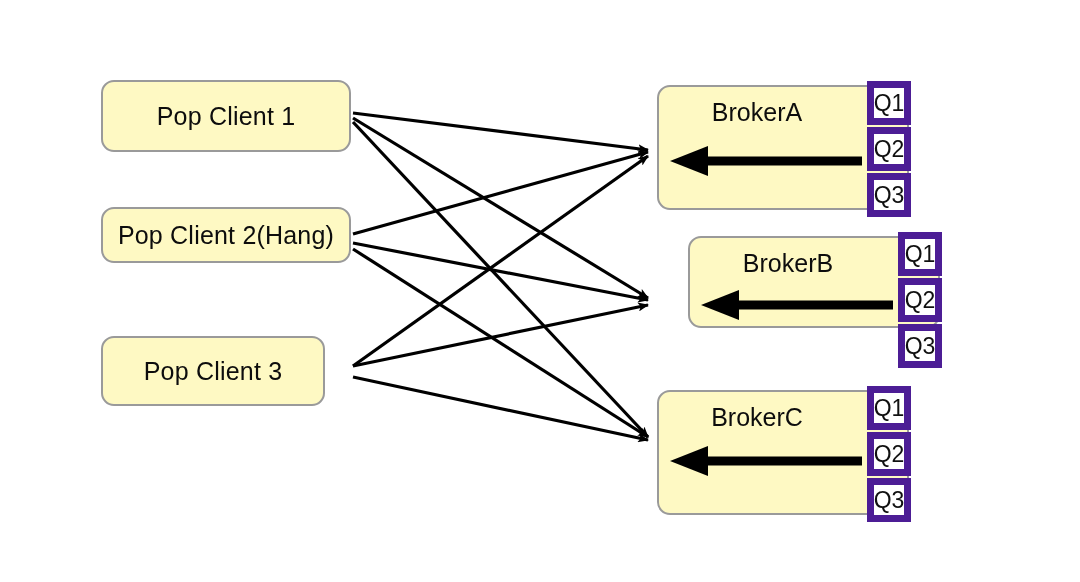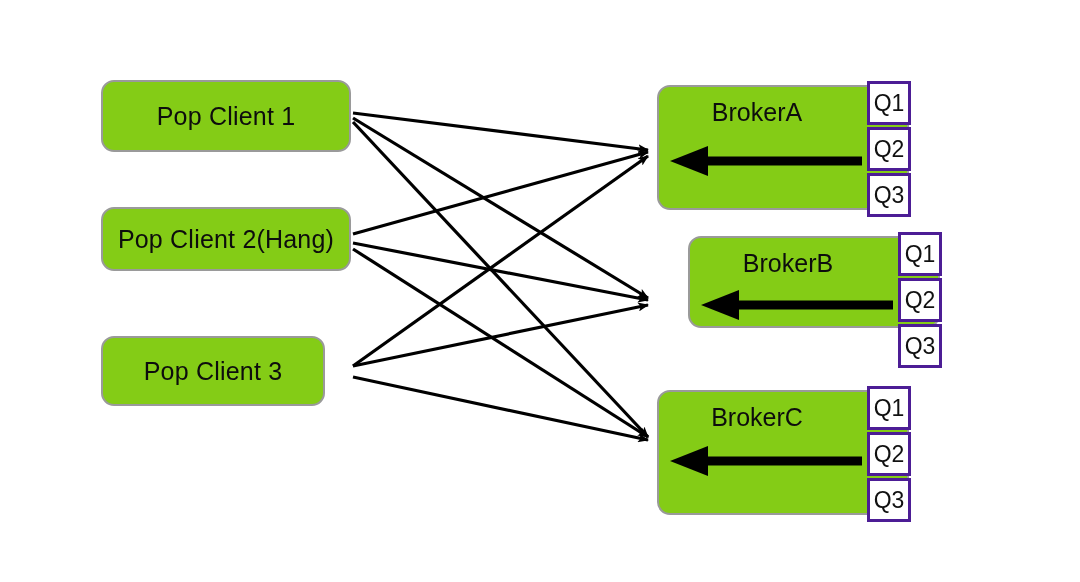--- a/index.html
+++ b/index.html
@@ -19,21 +19,21 @@
     position: absolute;
     left: 0;
     top: 0;
     width: 1080px;
     height: 582px;
     pointer-events: none;
   }
   .node {
     position: absolute;
     box-sizing: border-box;
-    background: #84cc16;
+    background: #fef9c3;
     border: 2px solid #9a9a9a;
     border-radius: 13px;
   }
   .client-label {
     position: absolute;
     left: 0;
     right: 0;
     top: 50%;
     transform: translateY(-50%);
     text-align: center;
@@ -56,21 +56,21 @@
     position: absolute;
     right: -4px;
     top: -6px;
     display: flex;
     flex-direction: column;
   }
   .queue-cell {
     box-sizing: border-box;
     width: 44px;
     height: 44px;
-    border: 3px solid #4c1d95;
+    border: 7px solid #4c1d95;
     background: #ffffff;
     margin-bottom: 2px;
     font-size: 23px;
     color: #111111;
     display: flex;
     align-items: center;
     justify-content: center;
     line-height: 1;
   }
   .queue-cell:last-child { margin-bottom: 4px; }
@@ -100,21 +100,21 @@
         <line x1="353" y1="366" x2="648" y2="156" stroke="#000000" stroke-width="3.2" marker-end="url(#arrowThin)"></line>
         <line x1="353" y1="366" x2="648" y2="305" stroke="#000000" stroke-width="3.2" marker-end="url(#arrowThin)"></line>
         <line x1="353" y1="377" x2="648" y2="440" stroke="#000000" stroke-width="3.2" marker-end="url(#arrowThin)"></line>
       </g>
   </svg>
 
   <div class="node" style="left:101px; top:80px; width:250px; height:72px;">
     <div class="client-label">Pop Client 1</div>
   </div>
 
-  <div class="node" style="left:101px; top:207px; width:250px; height:64px;">
+  <div class="node" style="left:101px; top:207px; width:250px; height:56px;">
     <div class="client-label">Pop Client 2(Hang)</div>
   </div>
 
   <div class="node" style="left:101px; top:336px; width:224px; height:70px;">
     <div class="client-label">Pop Client 3</div>
   </div>
 
   <div class="node" style="left:657px; top:85px; width:252px; height:125px;">
     <div class="broker-label">BrokerA</div>
     <div class="queue-stack">

